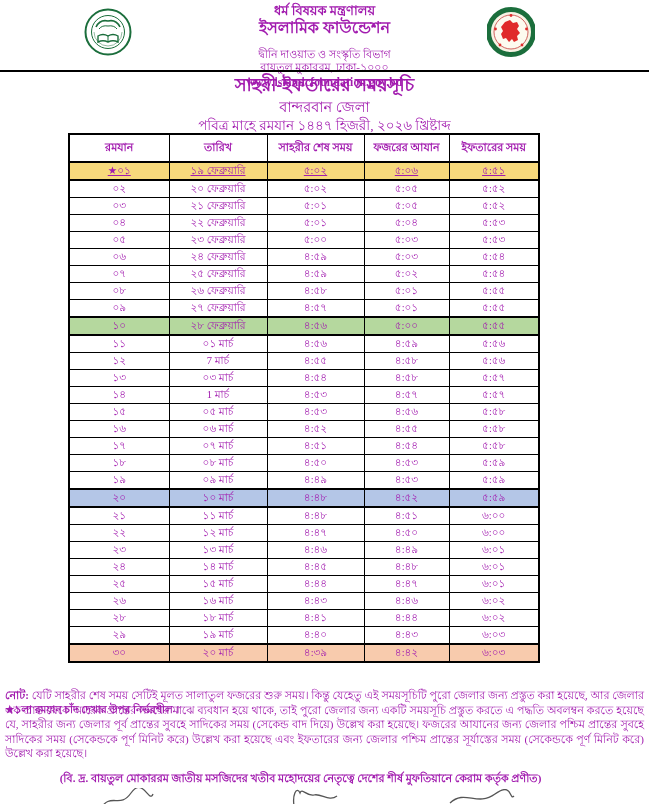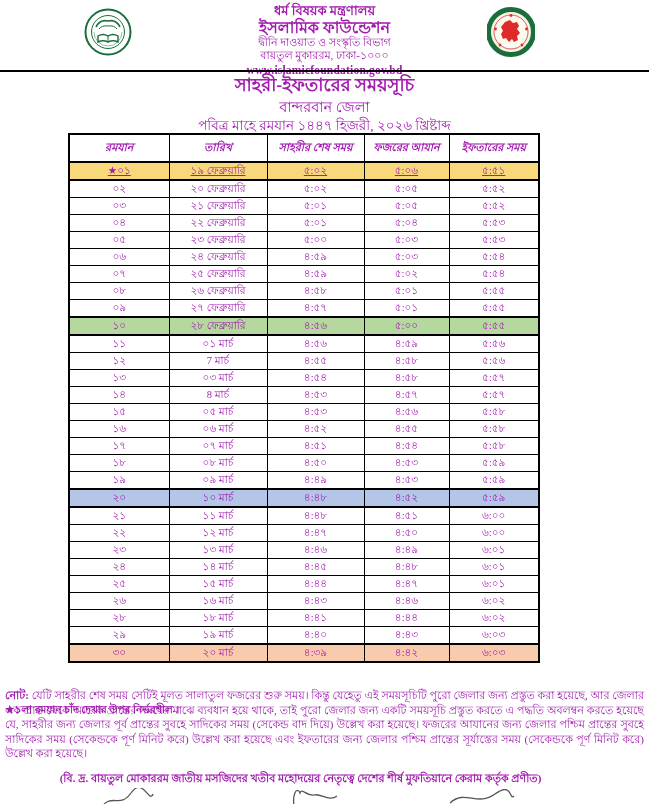--- a/index.html
+++ b/index.html
@@ -8,39 +8,39 @@
     font-family:"Liberation Serif","DejaVu Serif",serif;color:#a21caf;overflow:hidden;
   }
   
   .hdr{position:absolute;top:4px;left:0;width:649px;height:66px;}
   .logo{position:absolute;top:3px;}
   .logo-left{left:84px;}
   .logo-right{left:487px;}
   .hdr-text{position:absolute;left:0;right:0;top:0;text-align:center;line-height:1.05;}
   .hdr-ministry{font-size:13px;font-weight:bold;}
   .hdr-foundation{font-size:16px;font-weight:bold;margin-top:2px;}
-  .hdr-division{font-size:11px;margin-top:1px;}
+  .hdr-division{font-size:11px;margin-top:13px;}
   .hdr-address{font-size:11px;margin-top:1px;}
   .hdr-website{font-size:11.5px;font-weight:bold;margin-top:2px;letter-spacing:.2px;}
   .rule{position:absolute;top:70px;left:0;width:649px;height:2px;background:#000;}
   
   .titles{position:absolute;top:75px;left:0;width:649px;text-align:center;line-height:1.15;}
   .title-main{font-size:18px;font-weight:bold;}
   .title-district{font-size:14.5px;font-weight:normal;margin-top:3px;}
   .title-month{font-size:13.5px;margin-top:3px;}
   
   table.sched{
     position:absolute;top:133px;left:68px;border-collapse:collapse;table-layout:fixed;
     font-family:"Liberation Serif","DejaVu Serif",serif;
   }
   table.sched, table.sched th, table.sched td{border:1px solid #000;}
   table.sched{border:2px solid #000;}
   table.sched th{
     height:26px;font-size:11px;font-weight:bold;text-align:center;vertical-align:middle;
-    border-bottom:2px solid #000;padding:0 2px;font-style:italic;
+    border-bottom:2px solid #000;padding:0 2px;
   }
   table.sched td{
     height:16px;font-size:10.5px;text-align:center;vertical-align:middle;padding:0 2px;line-height:1;
   }
   tr.hl td{border-top-width:2px;border-bottom-width:2px;}
   
   .star-note{position:absolute;top:674px;left:5px;font-size:10.5px;font-weight:bold;margin-top:28px;}
   .note{position:absolute;top:688px;left:5px;width:639px;font-size:11px;line-height:14.6px;text-align:justify;margin:0;}
   .note b{font-weight:bold;}
   .credit{position:absolute;top:770px;left:0;width:601px;text-align:center;font-size:11px;font-weight:bold;margin:0;}
@@ -196,21 +196,21 @@
         </tr>
         <tr>
           <td>১৩</td>
           <td>০৩ মার্চ</td>
           <td>৪:৫৪</td>
           <td>৪:৫৮</td>
           <td>৫:৫৭</td>
         </tr>
         <tr>
           <td>১৪</td>
-          <td>8 মার্চ</td>
+          <td>1 মার্চ</td>
           <td>৪:৫৩</td>
           <td>৪:৫৭</td>
           <td>৫:৫৭</td>
         </tr>
         <tr>
           <td>১৫</td>
           <td>০৫ মার্চ</td>
           <td>৪:৫৩</td>
           <td>৪:৫৬</td>
           <td>৫:৫৮</td>

